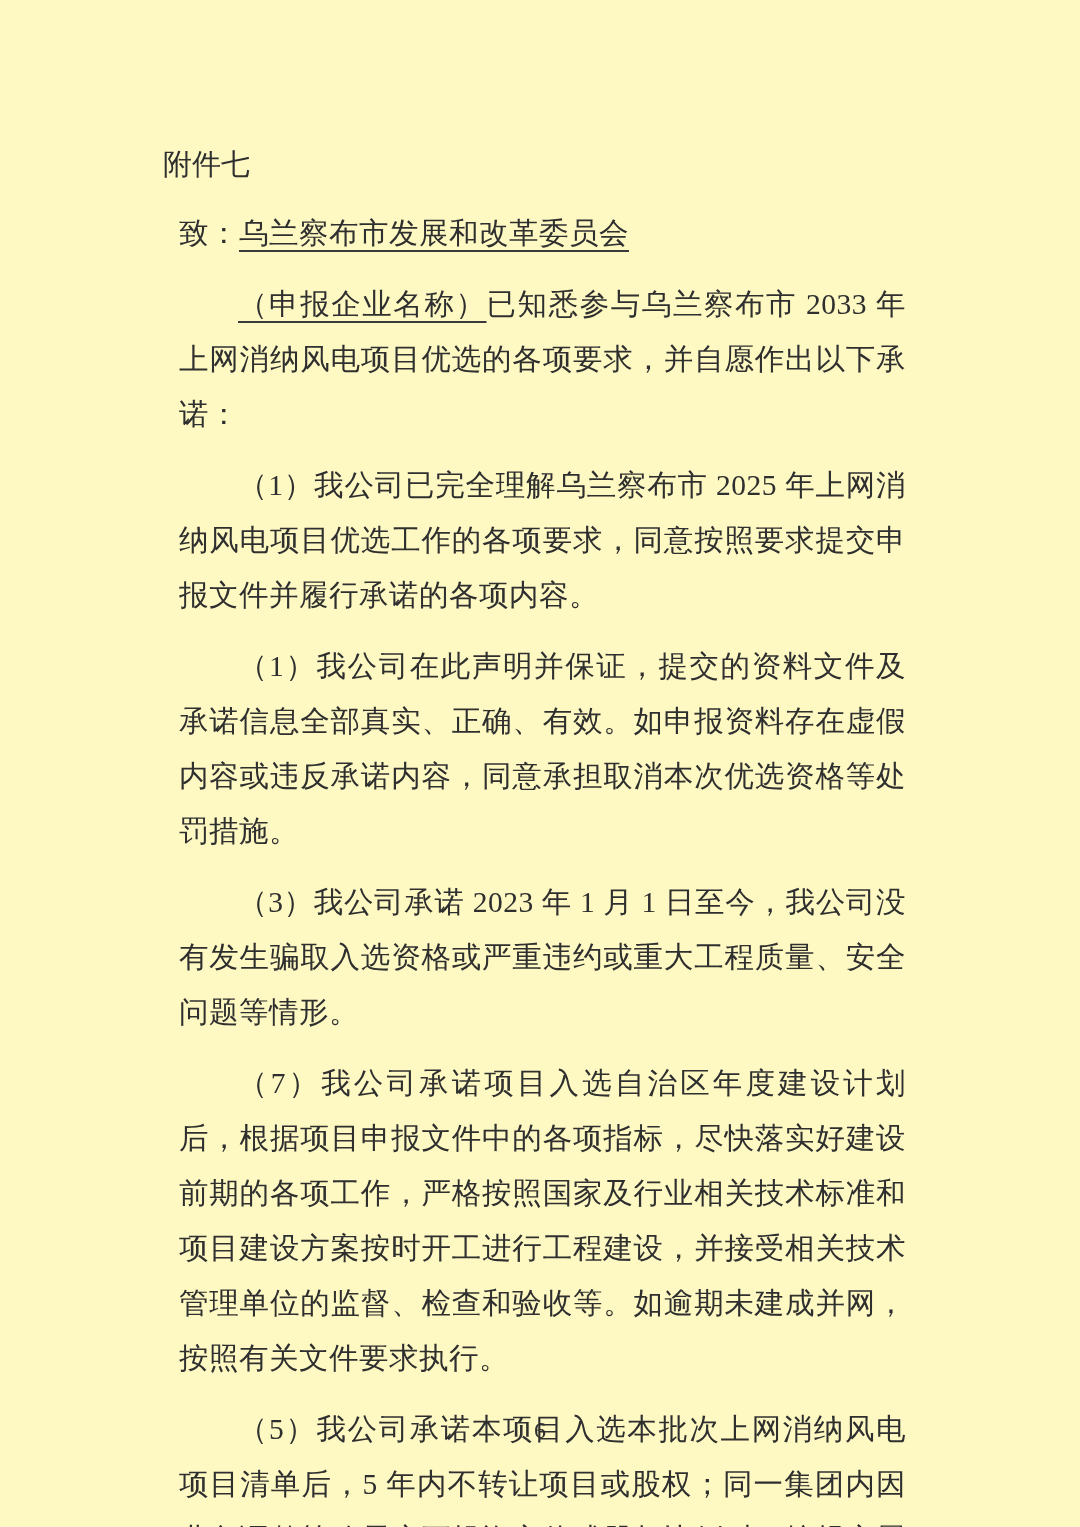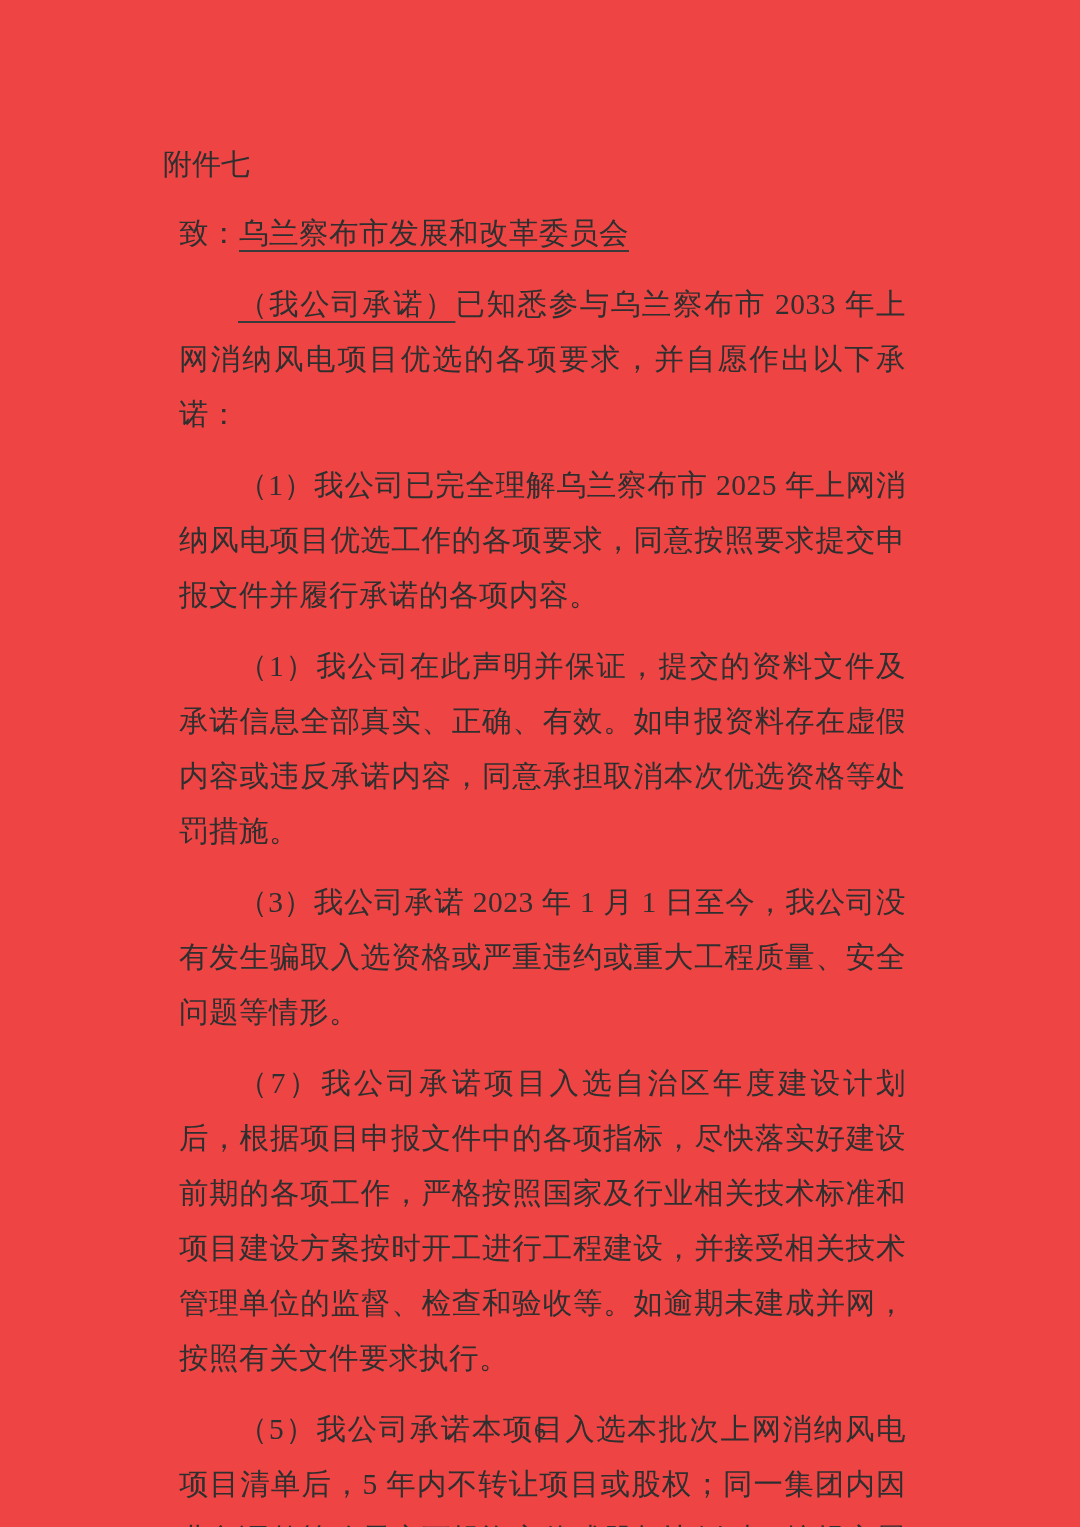--- a/index.html
+++ b/index.html
@@ -5,21 +5,21 @@
   html, body {
     margin: 0;
     padding: 0;
     background: #ffffff;
   }
   .page {
     position: relative;
     width: 1080px;
     height: 1527px;
     margin: 0 auto;
-    background: #ef4444;
+    background: #fef9c3;
     box-sizing: border-box;
     padding: 138px 158px 0 163px;
     font-family: "Liberation Serif", "DejaVu Serif", serif;
     color: #2f2f2f;
     overflow: hidden;
   }
   .attachment {
     font-size: 29px;
     line-height: 52px;
     text-align: left;
@@ -71,21 +71,21 @@
 
 <div class="page">
 
   <div class="attachment">附件七</div>
 
 
   <div class="doc-body">
 
     <p class="recipient-line"><span>致：</span><span class="u">乌兰察布市发展和改革委员会</span></p>
 
-    <p class="indent"><span class="u">（我公司承诺）</span><span>已知悉参与乌兰察布市 2033 年上网消纳风电项目优选的各项要求，并自愿作出以下承诺：</span></p>
+    <p class="indent"><span class="u">（申报企业名称）</span><span>已知悉参与乌兰察布市 2033 年上网消纳风电项目优选的各项要求，并自愿作出以下承诺：</span></p>
 
     <p class="indent">（1）我公司已完全理解乌兰察布市 2025 年上网消纳风电项目优选工作的各项要求，同意按照要求提交申报文件并履行承诺的各项内容。</p>
 
     <p class="indent">（1）我公司在此声明并保证，提交的资料文件及承诺信息全部真实、正确、有效。如申报资料存在虚假内容或违反承诺内容，同意承担取消本次优选资格等处罚措施。</p>
 
     <p class="indent">（3）我公司承诺 2023 年 1 月 1 日至今，我公司没有发生骗取入选资格或严重违约或重大工程质量、安全问题等情形。</p>
 
     <p class="indent">（7）我公司承诺项目入选自治区年度建设计划后，根据项目申报文件中的各项指标，尽快落实好建设前期的各项工作，严格按照国家及行业相关技术标准和项目建设方案按时开工进行工程建设，并接受相关技术管理单位的监督、检查和验收等。如逾期未建成并网，按照有关文件要求执行。</p>
 
     <p class="indent">（5）我公司承诺本项目入选本批次上网消纳风电项目清单后，5 年内不转让项目或股权；同一集团内因业务调整等确需变更投资主体或股权比例时，按规定履行相关手续。</p>

